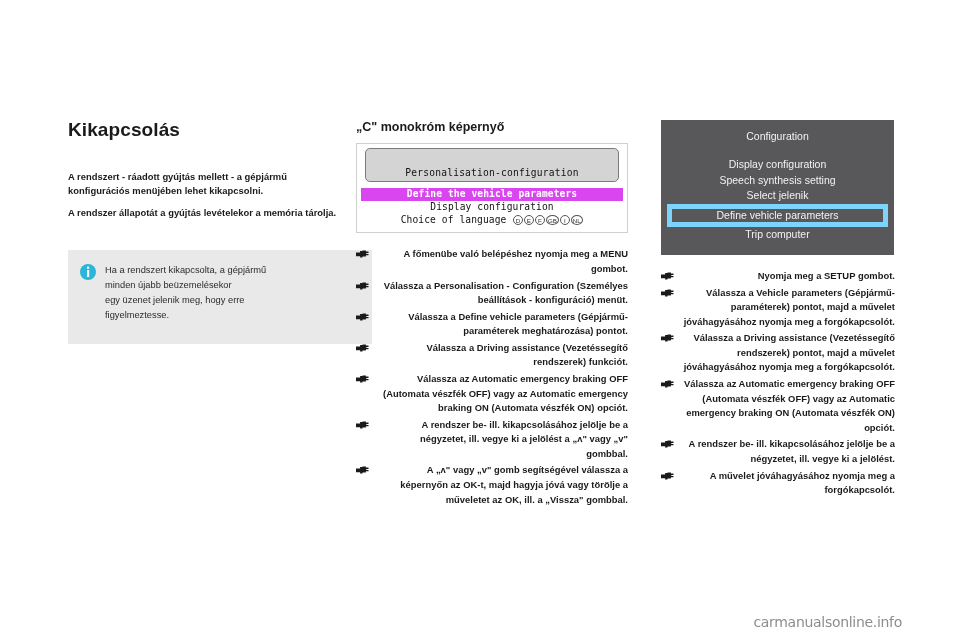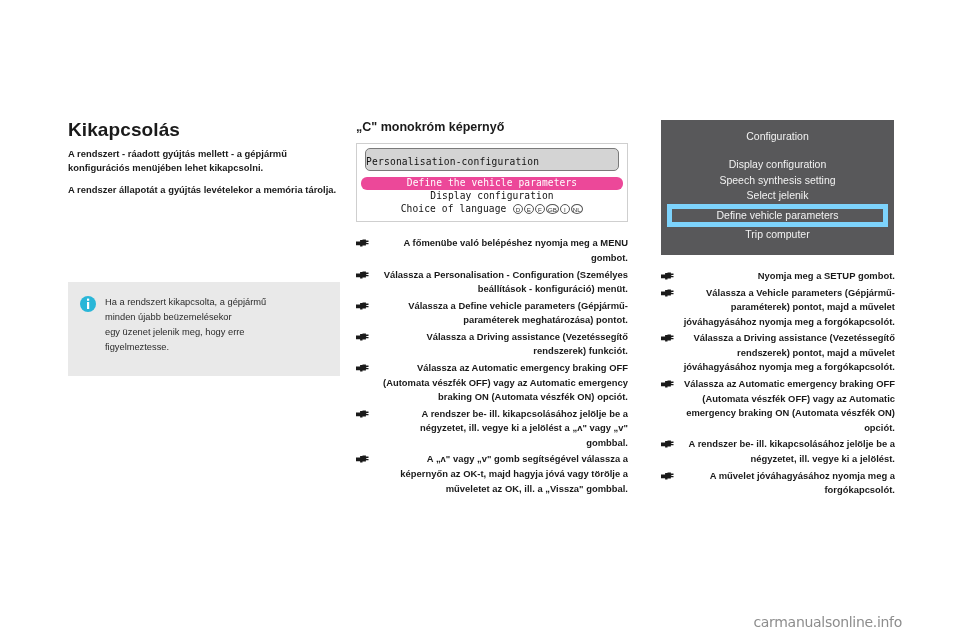--- a/index.html
+++ b/index.html
@@ -20,21 +20,21 @@
   .col-left   { left: 68px;  width: 272px; }
   .col-mid    { left: 356px; width: 272px; }
   .col-right  { left: 661px; width: 234px; }
 
   
   .h1 {
     font-size: 19px;
     font-weight: bold;
     color: #1a1a1a;
     letter-spacing: .1px;
-    margin-bottom: 6px;
+    margin-bottom: 29px;
     line-height: 1.1;
   }
   .h2 {
     font-size: 12.5px;
     font-weight: bold;
     color: #1a1a1a;
     margin-bottom: 9px;
     line-height: 1.15;
   }
 
@@ -45,25 +45,24 @@
     color: #1a1a1a;
     line-height: 1.52;
     letter-spacing: .02px;
   }
   .intro p + p { margin-top: 8px; }
 
   
   .callout {
     position: absolute;
     left: 68px; top: 250px;
-    width: 272px; height: 94px;
+    width: 304px; height: 94px;
     background: #e9e9e9;
     display: flex;
     padding: 13px 12px 12px 12px;
-    margin-top: 32px;
   }
   .callout-icon {
     flex: 0 0 16px;
     width: 16px; height: 16px;
     margin-right: 9px;
     margin-top: 1px;
   }
   .callout-icon svg { display: block; }
   .callout-text {
     font-size: 9.3px;
@@ -81,39 +80,38 @@
     margin-bottom: 14px;
   }
   .mono-title-wrap {
     padding: 4px 8px 4px 8px;
     background: #ffffff;
   }
   .mono-title {
     background: #d4d4d4;
     border: 1px solid #7a7a7a;
     border-radius: 5px;
-    text-align: left;
+    text-align: center;
     font-size: 9.6px;
     color: #111;
-    padding: 7px 0 3px 0;
+    padding: 18px 0 3px 0;
     letter-spacing: .2px;
   }
   .mono-rows { padding: 2px 4px 6px 4px; }
   .mono-row {
     text-align: center;
     font-size: 9.6px;
     color: #111;
     line-height: 1.32;
     letter-spacing: .1px;
   }
   .mono-row.selected {
-    background: #ec4899;
+    background: #d946ef;
     color: #ffffff;
-    font-weight: normal;
-    border-radius: 6px;
+    font-weight: bold;
   }
   .mono-row .lang-badges { letter-spacing: 0; }
   .lang-badge {
     display: inline-block;
     border: 1px solid #555;
     border-radius: 50%;
     font-size: 6.2px;
     line-height: 9px;
     min-width: 10px;
     height: 10px;

